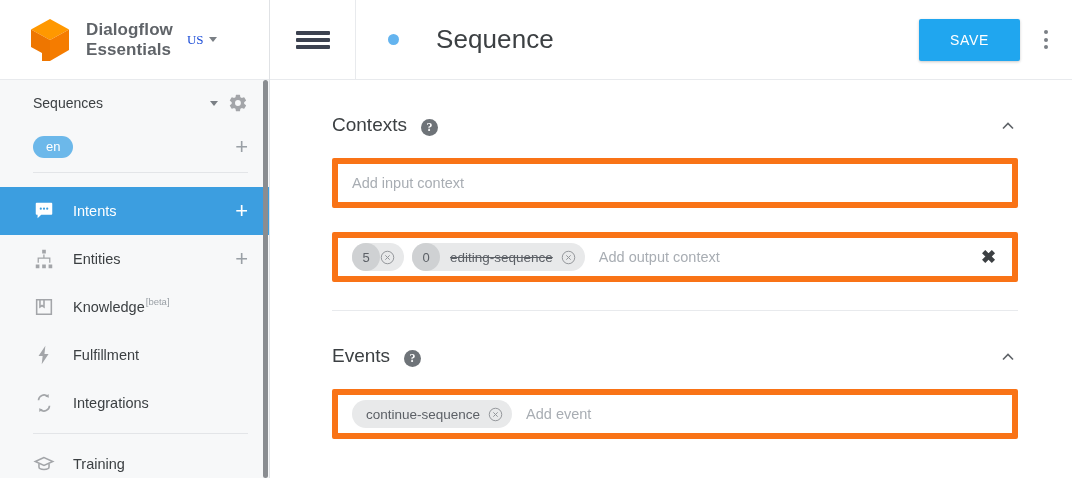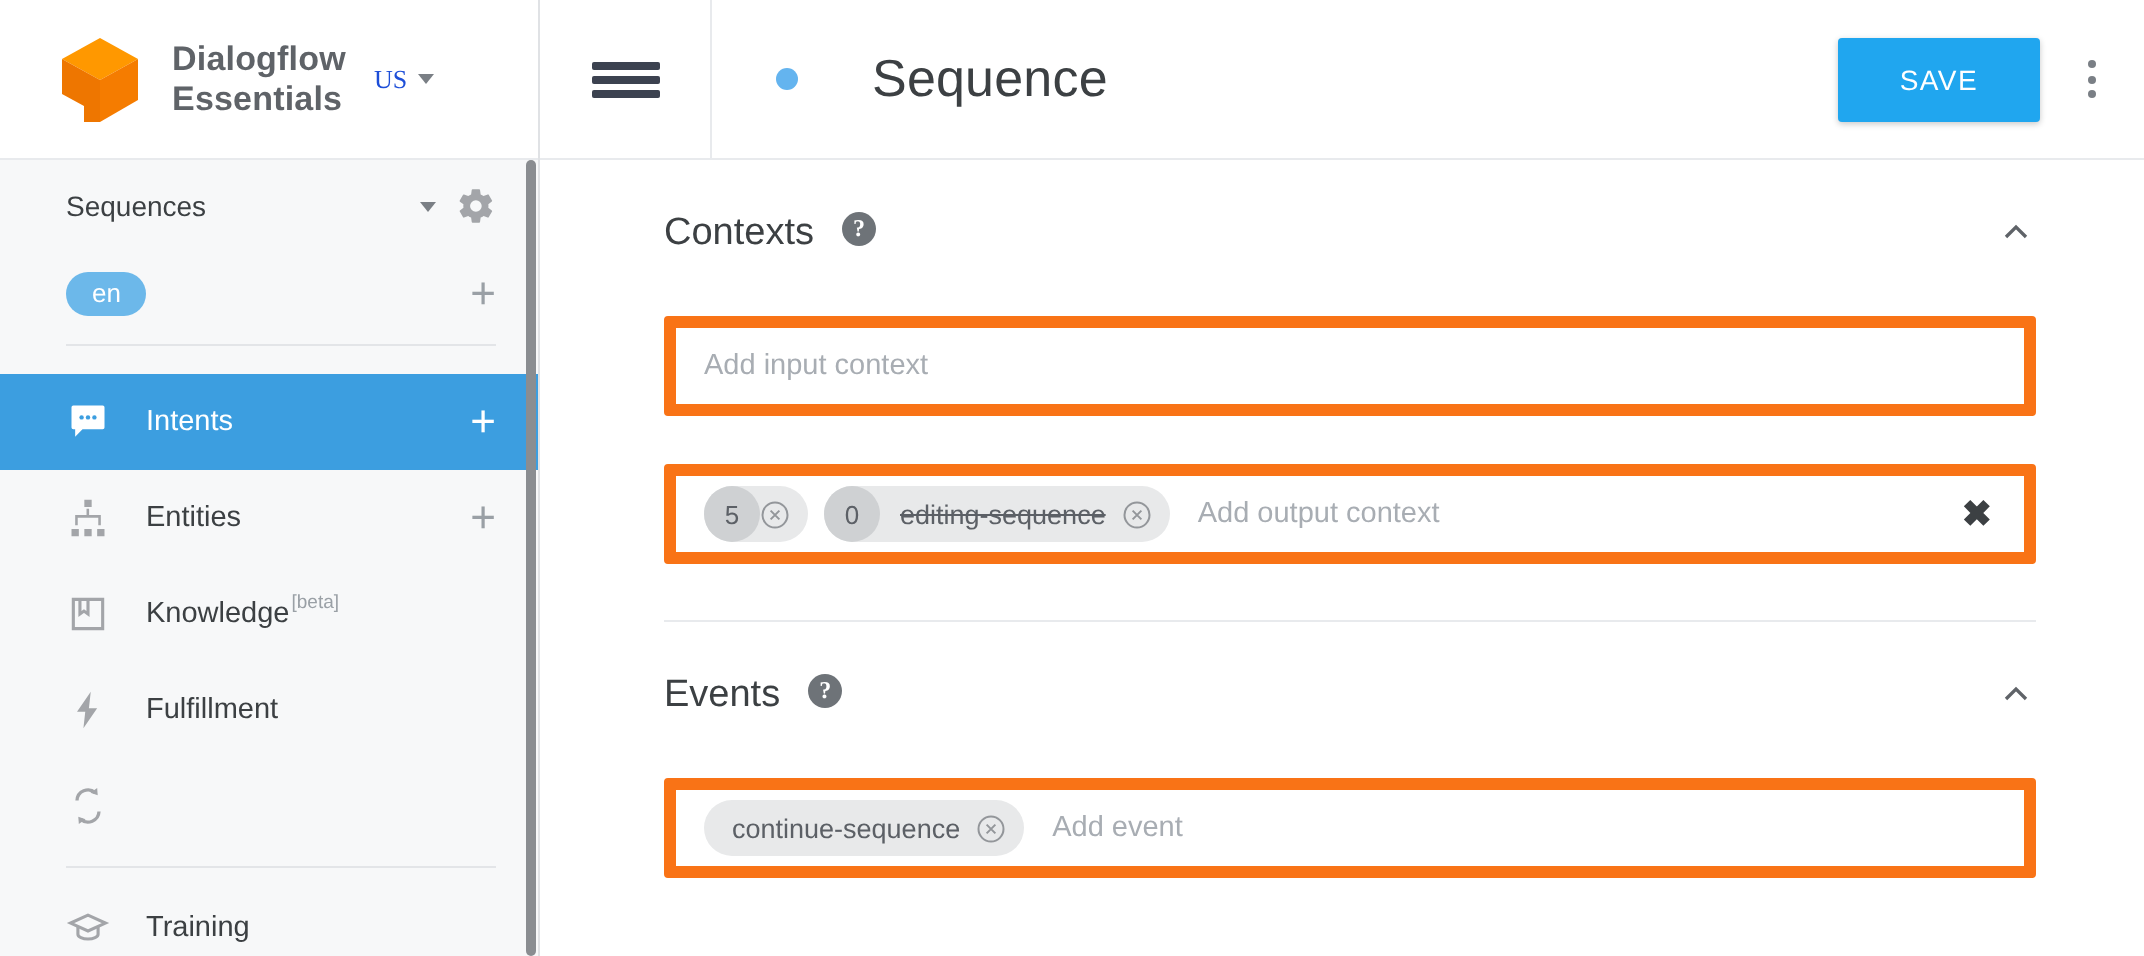--- a/index.html
+++ b/index.html
@@ -124,21 +124,21 @@
   .kebab {
     width: 52px; height: 80px; display: flex; flex-direction: column;
     align-items: center; justify-content: center; gap: 3.5px; cursor: pointer;
   }
   .kebab i { width: 4px; height: 4px; border-radius: 50%; background: #7a7f85; display: block; }
 
   .content { flex: 1; padding: 0 54px 0 62px; overflow: hidden; }
 
   .section { padding-top: 26px; }
   .section-head {
-    display: flex; align-items: flex-start; height: 30px; margin-bottom: 22px;
+    display: flex; align-items: flex-end; height: 30px; margin-bottom: 22px;
   }
   .section-title { font-size: 19px; color: #3c4043; font-weight: 400; }
   .help-icon {
     width: 17px; height: 17px; border-radius: 50%;
     background: #6e7378; color: #ffffff;
     font-size: 12px; font-weight: 700; line-height: 17px;
     text-align: center; margin-left: 14px; cursor: pointer;
     font-family: "Liberation Serif", serif;
   }
   .chevron-up {
@@ -258,20 +258,23 @@
         </span>
       </div>
 
       <div class="nav-item">
         <svg class="nav-icon" viewBox="0 0 24 24">
           <path fill="none" stroke="#5f6368" stroke-width="1.8" d="M6 9a6 6 0 0 1 10-4.2"></path>
           <path fill="#5f6368" d="M17 2.2l.3 4-4-1.4z"></path>
           <path fill="none" stroke="#5f6368" stroke-width="1.8" d="M18 15a6 6 0 0 1-10 4.2"></path>
           <path fill="#5f6368" d="M7 21.8l-.3-4 4 1.4z"></path>
         </svg>
+        <span class="nav-label">
+          <span>Integrations</span>
+        </span>
       </div>
 
       <div class="nav-divider"></div>
 
       <div class="nav-item">
         <svg class="nav-icon" viewBox="0 0 24 24">
           <path fill="none" stroke="#5f6368" stroke-width="1.7" d="M12 5 2.5 9.3 12 13.6l9.5-4.3z"></path>
           <path fill="none" stroke="#5f6368" stroke-width="1.7" d="M6.5 11.4v4c0 1.4 2.5 2.6 5.5 2.6s5.5-1.2 5.5-2.6v-4"></path>
         </svg>
         <span class="nav-label">

